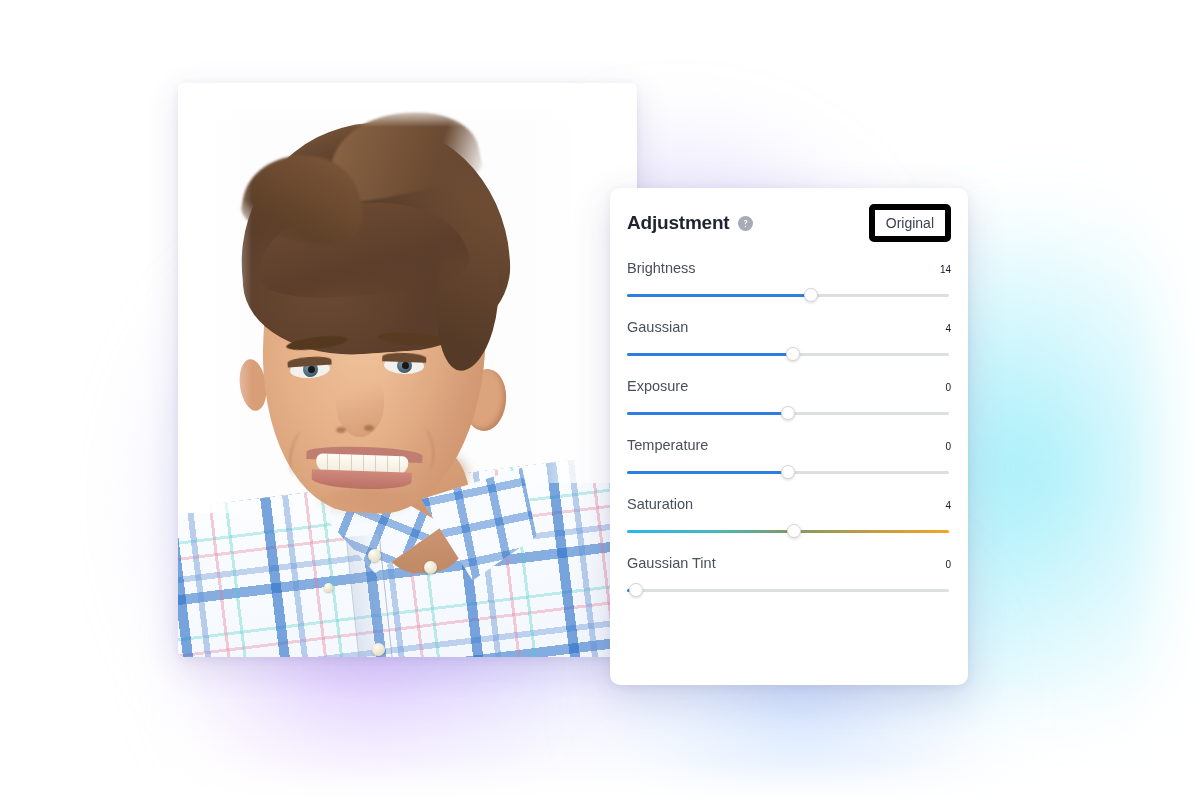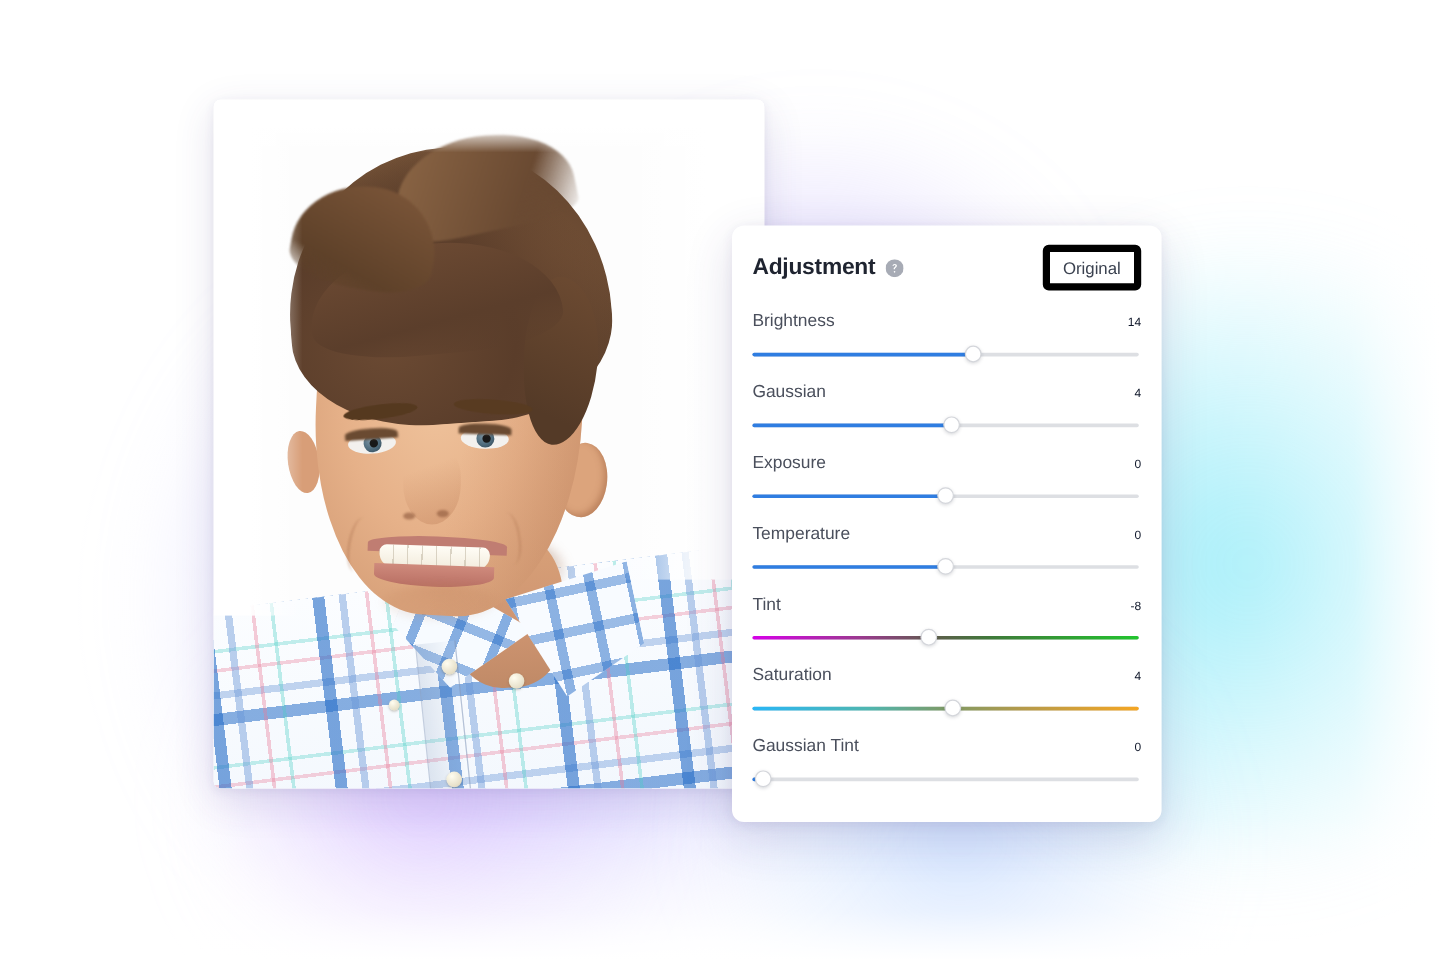--- a/index.html
+++ b/index.html
@@ -655,31 +655,20 @@
             <span class="slider-value">0</span>
           </div>
           <div class="track-wrap">
             <div class="track-base"></div>
             <div class="track-fill" style="width: 50%; background: rgb(47, 125, 225);"></div>
             <div class="thumb" style="left: 50%;"></div>
           </div>
         </div>
         <div class="slider-row">
           <div class="slider-label-line">
-            <span class="slider-name">Tint</span>
-            <span class="slider-value">-8</span>
-          </div>
-          <div class="track-wrap">
-            <div class="track-base"></div>
-            <div class="track-gradient tint"></div>
-            <div class="thumb" style="left: 45.5%;"></div>
-          </div>
-        </div>
-        <div class="slider-row">
-          <div class="slider-label-line">
             <span class="slider-name">Saturation</span>
             <span class="slider-value">4</span>
           </div>
           <div class="track-wrap">
             <div class="track-base"></div>
             <div class="track-gradient temperature"></div>
             <div class="thumb" style="left: 52%;"></div>
           </div>
         </div>
         <div class="slider-row">

